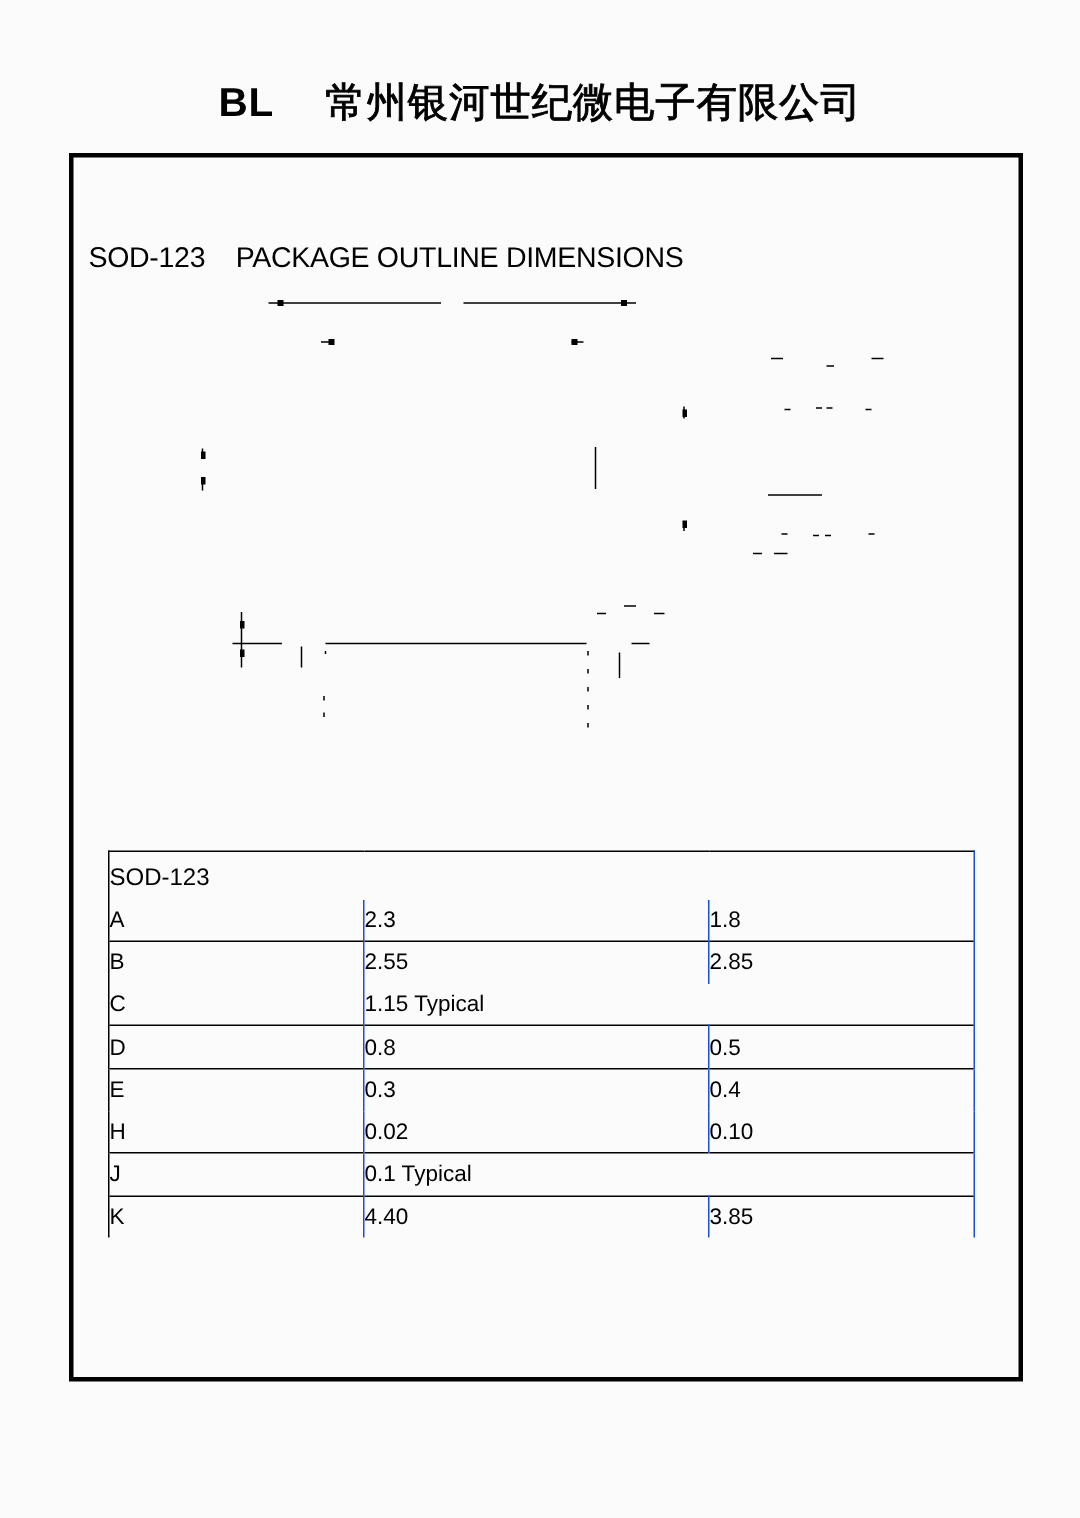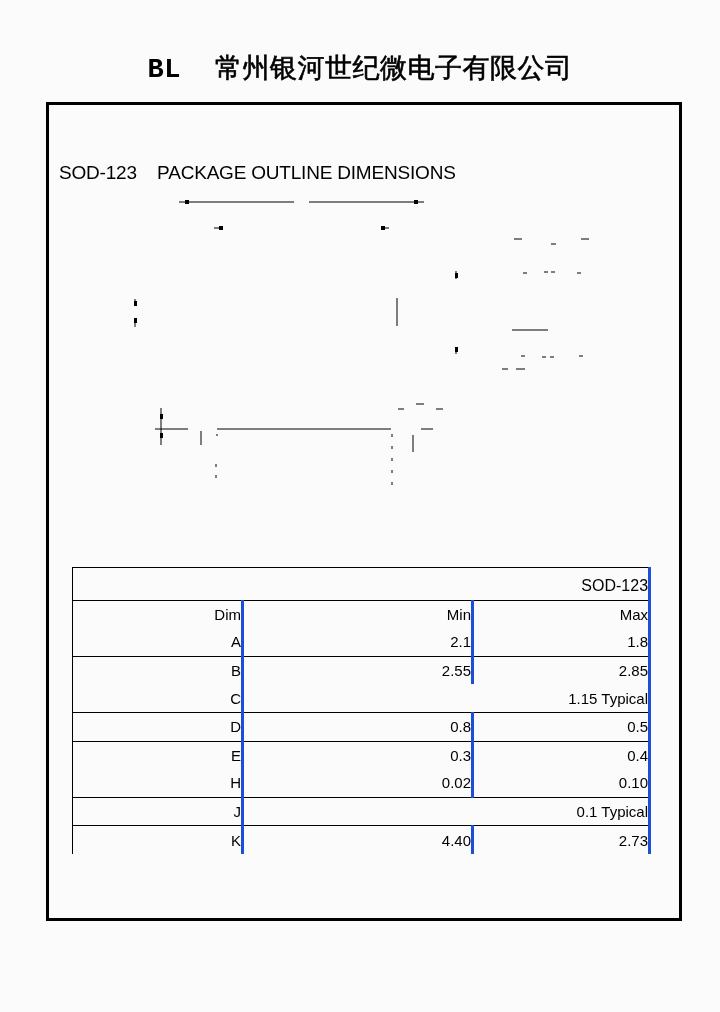--- a/index.html
+++ b/index.html
@@ -1,25 +1,25 @@
 <!DOCTYPE html>
 <html><head>
 <meta charset="utf-8">
 <style>
   html, body { margin:0; padding:0; }
   body { width:720px; height:1012px; background:#fbfbfb; position:relative; overflow:hidden;
          font-family:"Liberation Sans", sans-serif; color:#000; }
   .header { position:absolute; top:50px; left:0; width:720px; text-align:center; font-size:27px; font-weight:bold; letter-spacing:0.5px; }
-  .header .brand { font-family:Liberation Mono, monospace; margin-right:26px; }
+  .header .brand { font-family:Liberation Sans, sans-serif; margin-right:26px; }
   .header .company { font-family:"DejaVu Sans", sans-serif; font-weight:normal; -webkit-text-stroke:0.6px #000; }
   .frame { position:absolute; left:46px; top:102px; width:630px; height:813px; border:3px solid #000; }
   .section-title { position:absolute; left:59px; top:124px; font-size:19px; letter-spacing:-0.2px;margin-top:38px; }
   .drawing { position:absolute; left:0; top:0; width:720px; height:520px; }
   table.dims { position:absolute; left:72px; top:567px; width:577px; border-collapse:collapse; font-size:15px; table-layout:fixed; }
-  table.dims td { height:27.6px; padding:0; text-align:right; vertical-align:middle; border-left:1px solid #000; border-right:3px solid #1d4ed8; }
+  table.dims td { height:27.6px; padding:0; text-align:left; vertical-align:middle; border-left:1px solid #000; border-right:1px solid #1d4ed8; }
   table.dims tr.sep td { border-top:1px solid #000; }
   table.dims tr.last td { border-bottom:1px solid #000; }
   table.dims tr.title td { border-top:1px solid #000; font-size:16px; padding-top:4px; }
 </style>
 </head>
 <body>
 
 <div class="header">
   <span class="brand">BL</span>
   <span class="company">常州银河世纪微电子有限公司</span>
@@ -90,28 +90,23 @@
 <table class="dims">
   <colgroup>
       <col style="width:170px">
       <col style="width:230px">
       <col style="width:177px">
     </colgroup>
   <tbody>
     <tr class="title">
       <td colspan="3">SOD-123</td>
     </tr>
-    <tr class="sep">
-      <td>Dim</td>
-      <td class="min">Min</td>
-      <td class="max">Max</td>
-    </tr>
     <tr>
       <td>A</td>
-      <td>2.1</td>
+      <td>2.3</td>
       <td>1.8</td>
     </tr>
     <tr class="sep">
       <td>B</td>
       <td>2.55</td>
       <td>2.85</td>
     </tr>
     <tr>
       <td>C</td>
       <td colspan="2">1.15 Typical</td>
@@ -131,16 +126,16 @@
       <td>0.02</td>
       <td>0.10</td>
     </tr>
     <tr class="sep">
       <td>J</td>
       <td colspan="2">0.1 Typical</td>
     </tr>
     <tr class="sep">
       <td>K</td>
       <td>4.40</td>
-      <td>2.73</td>
+      <td>3.85</td>
     </tr>
   </tbody>
 </table>
 
 </body></html>

